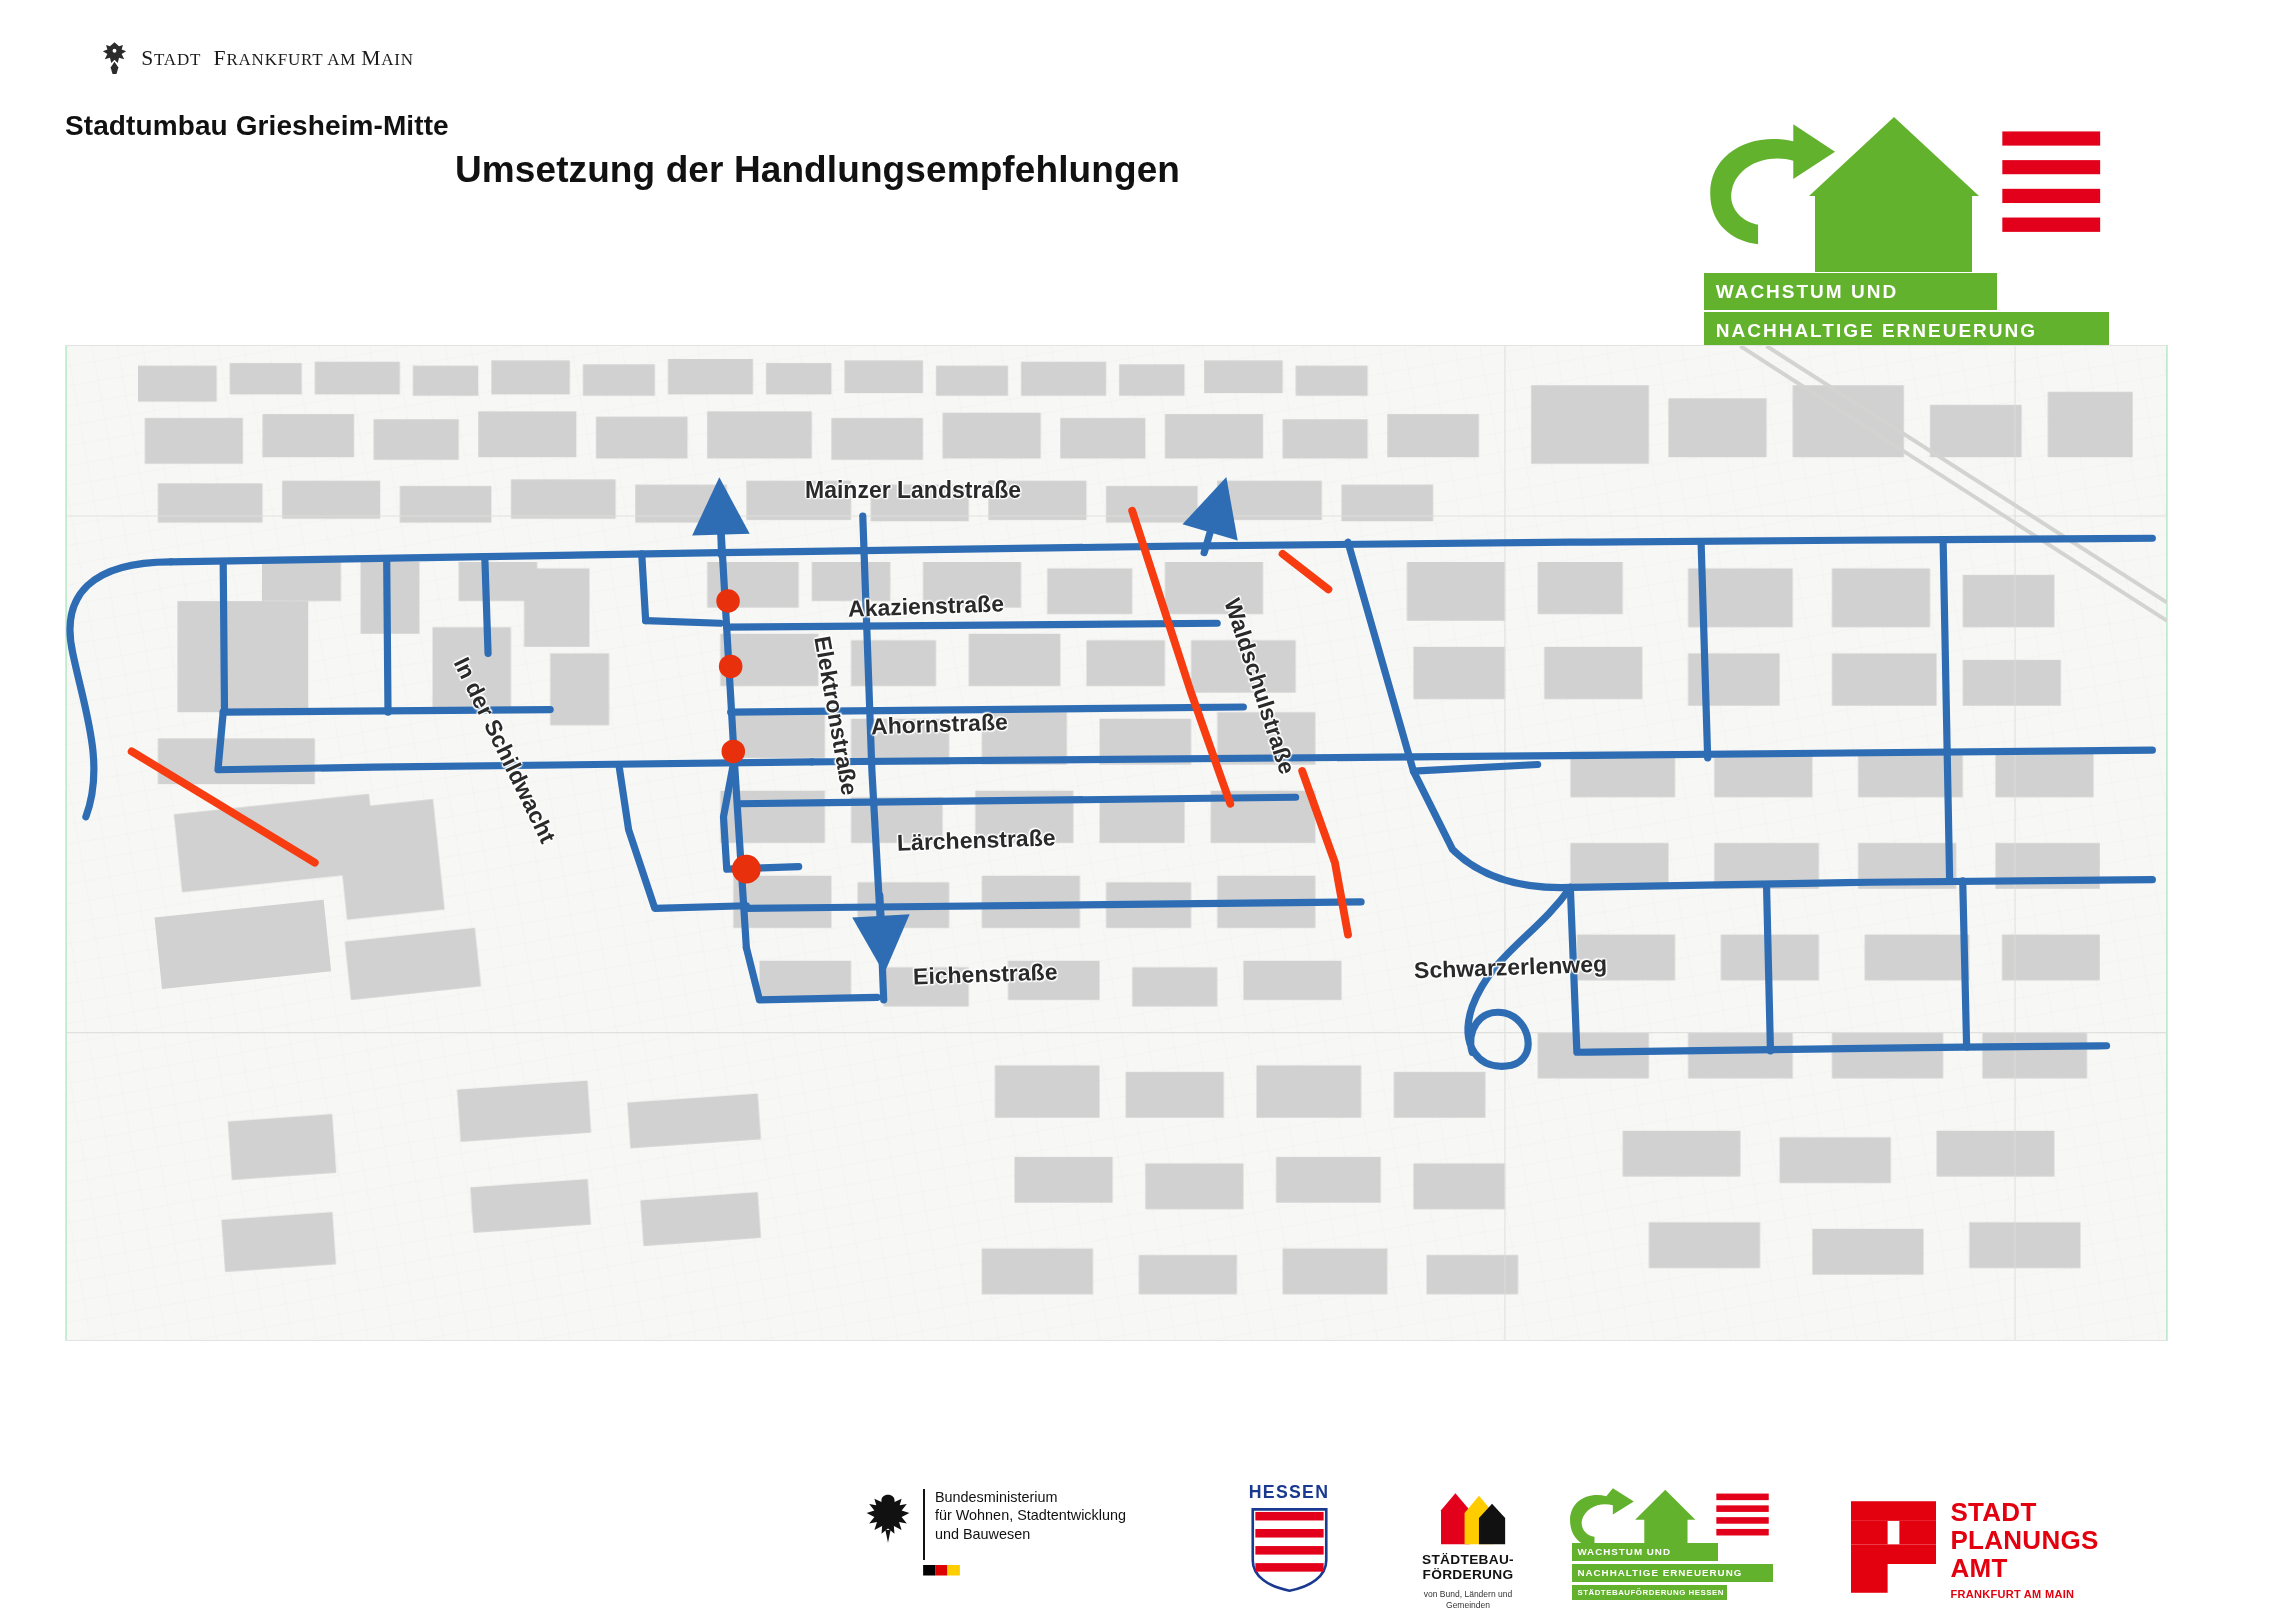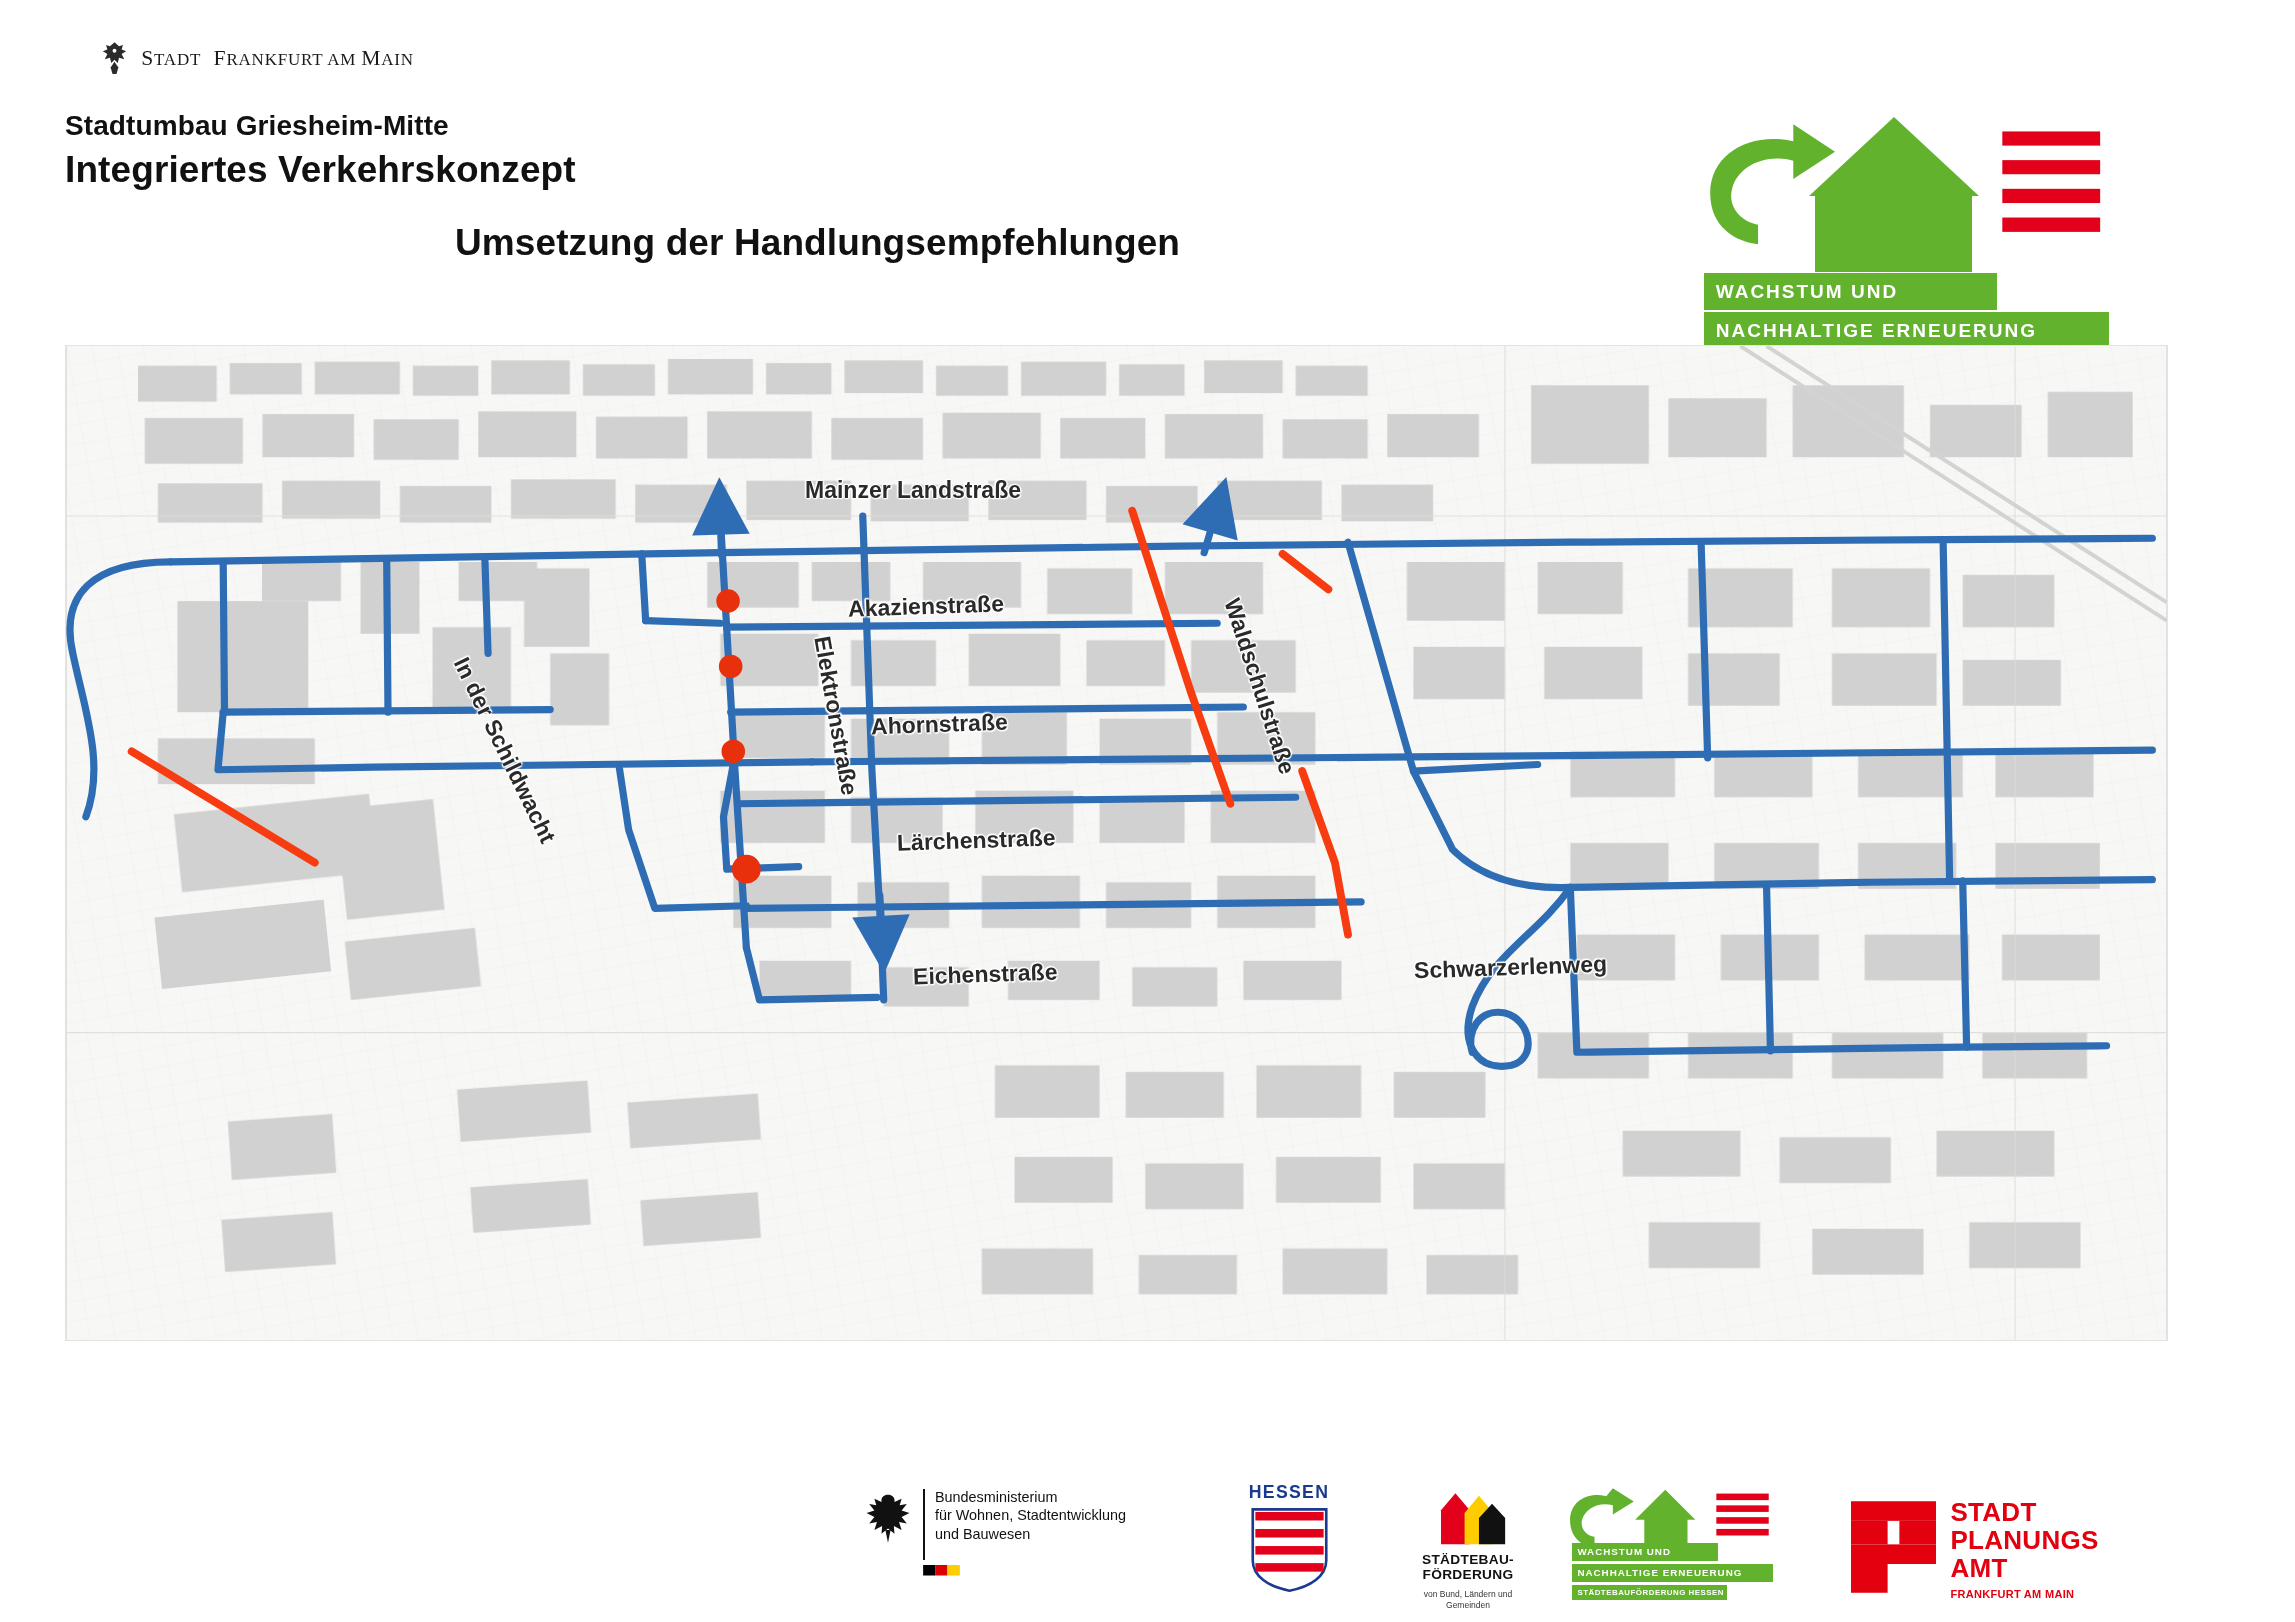--- a/index.html
+++ b/index.html
@@ -127,21 +127,21 @@
     height: 150px;
   }
 
   
   #map {
     position: absolute;
     left: 65px;
     top: 345px;
     width: 2101px;
     height: 994px;
-    background: #a3a3a3;
+    background: #22c55e;
     overflow: hidden;
     border: 0.7px solid #e3e3e1;
   }
   #map svg { display: block; }
 
   .street-label {
     position: absolute;
     font-size: 23px;
     font-weight: bold;
     color: #2a2a2a;
@@ -283,21 +283,20 @@
       <circle cx="27" cy="16" r="3" fill="#ffffff"></circle>
     </svg>
   </div>
   <div class="wordmark">
     S<span class="small">TADT</span> &nbsp;F<span class="small">RANKFURT AM </span>M<span class="small">AIN</span>
   </div>
 </div>
 
 <div id="title-block">
   <p class="t-sub">Stadtumbau Griesheim-Mitte</p>
-  <p class="t-main">Integriertes Verkehrskonzept</p>
   <p class="t-main2">Umsetzung der Handlungsempfehlungen</p>
 </div>
 
 <div id="hessen-badge">
   <div class="arrow-loop">
     <svg width="177" height="150" viewBox="0 0 270 230">
       <path d="M150 28 C80 12 12 52 24 124 C30 160 60 182 96 186 L96 156 C66 150 50 126 56 102 C64 66 108 46 150 58 L150 86 L214 44 L150 2 Z" fill="#63b22e"></path>
     </svg>
   </div>
   <div class="house"></div>

